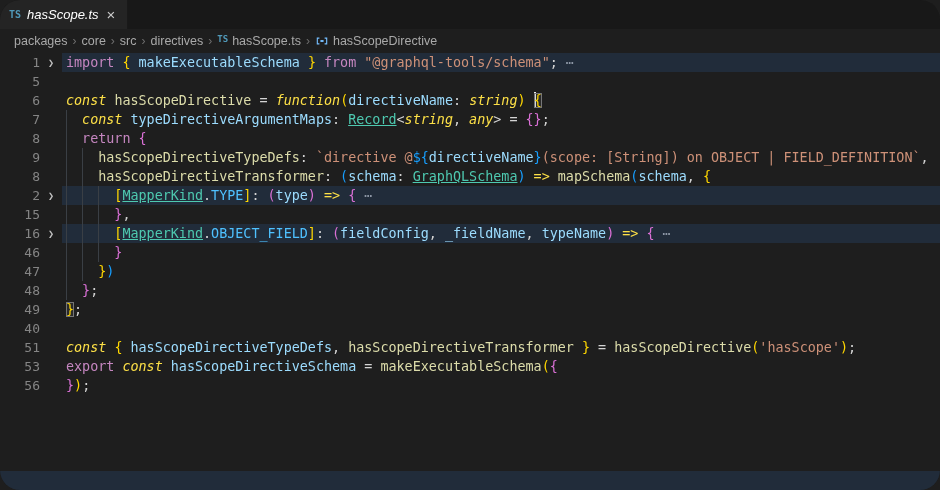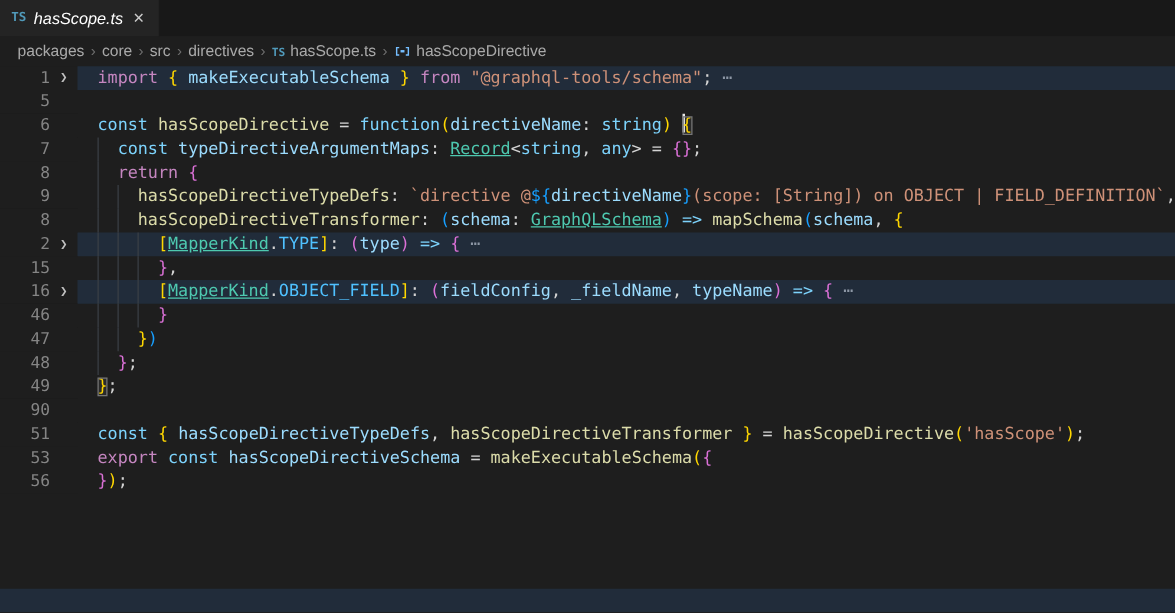--- a/index.html
+++ b/index.html
@@ -1,50 +1,50 @@
 <!DOCTYPE html>
 <html><head>
 <meta charset="utf-8">
 <style>
   * { margin:0; padding:0; box-sizing:border-box; }
   html,body { background:#1e1e1e; }
   #app {
     position:relative; width:940px; height:490px; overflow:hidden;
-    background:#1e1e1e; font-family:"Liberation Sans", sans-serif;
+    background:#1e1e1e; font-family:"Liberation Sans", sans-serif;border-radius:20px;
   }
   
   .tabbar { display:flex; align-items:stretch; height:29px; background:#181818; }
   .tab {
     display:flex; align-items:center; gap:6px; padding:0 10px 0 9px;
     background:#242424; border-right:1px solid #191919; cursor:pointer;
   }
   .tab-ts-icon { color:#519aba; font-weight:bold; font-size:10px; font-family:"DejaVu Sans Mono", monospace; }
   .tab-title { color:#ffffff; font-size:13px; font-style:italic; }
   .tab-close { color:#cccccc; font-size:15px; line-height:1; padding:1px 2px; border-radius:3px; }
   
   .breadcrumbs {
     display:flex; align-items:center; height:24px; padding-left:14px;
     background:#1e1e1e; color:#a9a9a9; font-size:12.5px; white-space:nowrap;
   }
-  .bc-item { display:flex; align-items:flex-end; gap:4px; cursor:pointer; }
+  .bc-item { display:flex; align-items:flex-start; gap:4px; cursor:pointer; }
   .bc-sep { color:#6e6e6e; margin:0 5px; font-size:12px; }
   .bc-ts { color:#519aba; font-weight:bold; font-size:9px; font-family:"DejaVu Sans Mono", monospace; }
   .bc-sym { display:inline-flex; }
   
   .editor { position:relative; font-family:"DejaVu Sans Mono","Liberation Mono",monospace; font-size:13.4px; }
   .row { display:flex; height:19px; line-height:19px; }
   .gutter { flex:0 0 62px; display:flex; background:#1e1e1e; user-select:none; }
   .lnum { flex:0 0 40px; text-align:right; color:#858585; font-size:13px; }
   .chev { flex:0 0 22px; text-align:center; color:#c0c0c0; font-size:10px; cursor:pointer; }
-  .code { flex:1 1 auto; white-space:pre; padding-left:16px; color:#d4d4d4; cursor:text; }
+  .code { flex:1 1 auto; white-space:pre; padding-left:4px; color:#d4d4d4; cursor:text; }
   .row.hl .code { background:#212c3a; }
   .ig { position:relative; display:inline-block; width:2ch; }
   .ig::before { content:""; position:absolute; left:0; top:0; bottom:0; width:1px; background:#3a3f45; }
   .tok-kw  { color:#c586c0; }
-  .tok-kw2 { color:#7dd3fc; }
+  .tok-kw2 { color:#fde047;font-style:italic; }
   .tok-var { color:#9cdcfe; }
   .tok-fn  { color:#dcdcaa; }
   .tok-type{ color:#4ec9b0;text-decoration:underline; }
   .tok-enum{ color:#4fc1ff; }
   .tok-str { color:#ce9178; }
   .tok-pun { color:#d4d4d4; }
   .tok-b1  { color:#ffd700; }
   .tok-b2  { color:#da70d6; }
   .tok-b3  { color:#179fff; }
   .tok-ell { color:#8d97a5; }
@@ -193,21 +193,21 @@
       </div>
       <div class="row">
         <div class="gutter">
           <span class="lnum">49</span>
           <span class="chev"></span>
         </div>
         <div class="code"><span class="tok-b1 match">}</span><span class="tok-pun">;</span></div>
       </div>
       <div class="row">
         <div class="gutter">
-          <span class="lnum">90</span>
+          <span class="lnum">40</span>
           <span class="chev"></span>
         </div>
         <div class="code"></div>
       </div>
       <div class="row">
         <div class="gutter">
           <span class="lnum">51</span>
           <span class="chev"></span>
         </div>
         <div class="code"><span class="tok-kw2">const </span><span class="tok-b1">{ </span><span class="tok-var">hasScopeDirectiveTypeDefs</span><span class="tok-pun">, </span><span class="tok-fn">hasScopeDirectiveTransformer</span><span class="tok-b1"> }</span><span class="tok-pun"> = </span><span class="tok-fn">hasScopeDirective</span><span class="tok-b1">(</span><span class="tok-str">'hasScope'</span><span class="tok-b1">)</span><span class="tok-pun">;</span></div>

